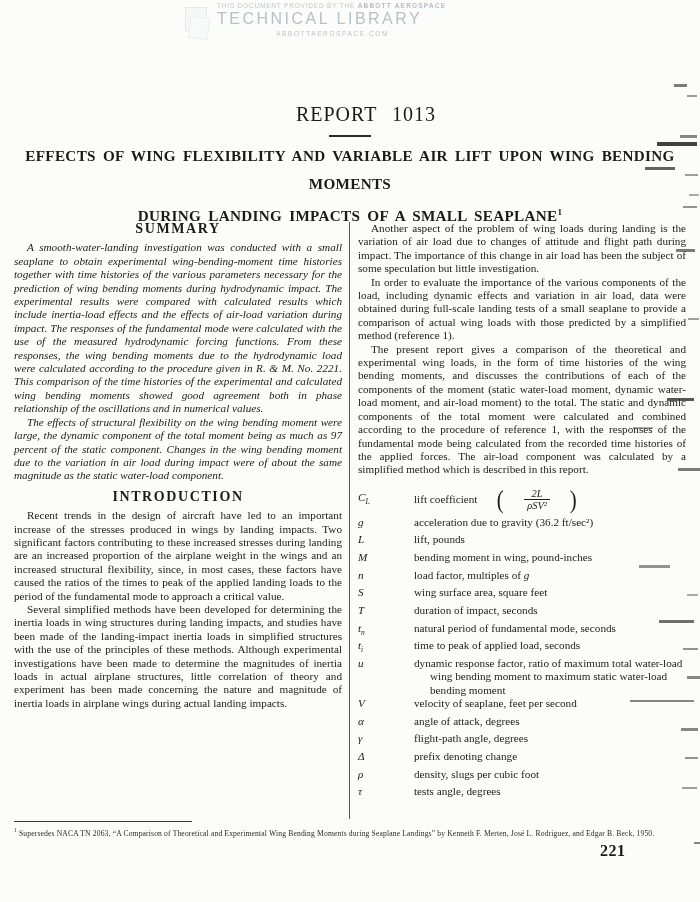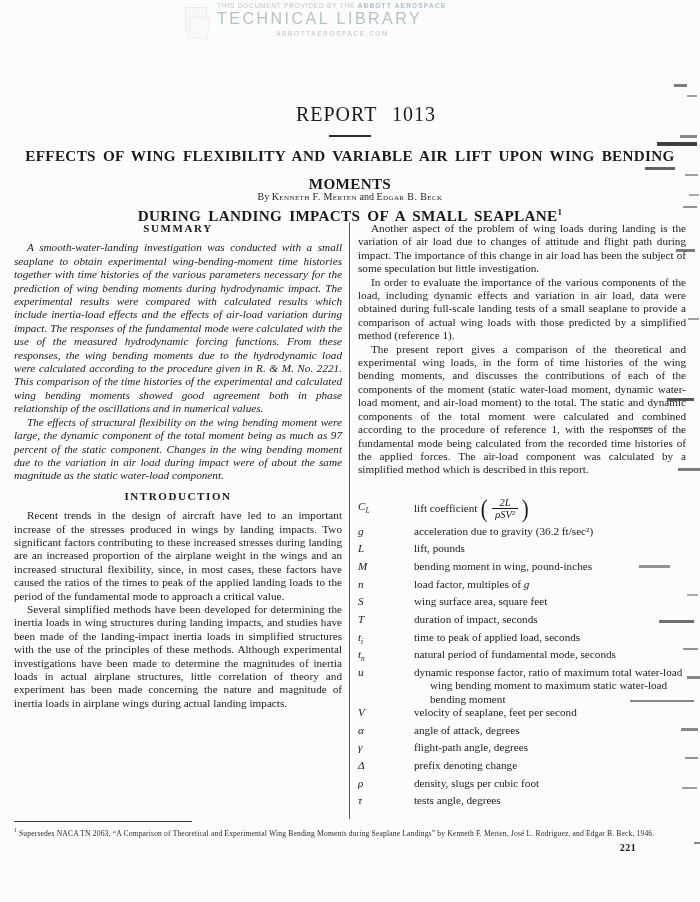--- a/index.html
+++ b/index.html
@@ -35,43 +35,43 @@
   .byline{position:absolute;top:191px;left:0;width:700px;text-align:center;font-size:10px;}
   .byline .sc{font-variant:small-caps;letter-spacing:.4px;}
 
   
   .col{position:absolute;top:222px;width:328px;font-size:11.2px;line-height:13.4px;text-align:justify;}
   .col-left{left:14px;}
   .col-right{left:358px;}
   .col-divider{position:absolute;left:349px;top:222px;width:1px;height:597px;background:#5a5a58;}
   .col p{margin:0;text-indent:13px;}
   .col p.italic{font-style:italic;}
-  .sect-head{text-align:center;font-weight:bold;font-size:11px;letter-spacing:1.6px;margin:7px 0 6px 0;text-indent:0;}
+  .sect-head{text-align:center;font-weight:bold;font-size:14px;letter-spacing:1.6px;margin:7px 0 6px 0;text-indent:0;}
   .sect-head.first{margin-top:0;}
 
   
-  .symbols{margin-top:19px;}
+  .symbols{margin-top:10px;}
   .symrow{display:flex;align-items:baseline;margin:0;}
   .symrow .sym{flex:0 0 56px;font-style:italic;white-space:nowrap;}
   .symrow .sym sub{font-size:7.5px;font-style:italic;}
   .symrow .def{flex:1;text-align:left;}
   .symrow .def.hang{padding-left:16px;text-indent:-16px;}
   .symrow.clrow{align-items:center;margin-bottom:3px;}
-  .clrow .def{display:flex;align-items:center;gap:3px;}
+  .clrow .def{display:flex;align-items:center;gap:19px;}
   .paren{font-size:26px;font-weight:normal;line-height:26px;transform:scaleX(.8);}
   .frac{display:inline-block;text-align:center;vertical-align:middle;font-style:italic;line-height:11px;font-size:10.5px;}
   .frac .num{display:block;padding:0 3px;}
   .frac .den{display:block;border-top:1px solid #1b1b1b;padding:0 3px;}
   .greek{font-style:italic;}
 
   
   .foot-rule{position:absolute;left:14px;top:821px;width:178px;height:1px;background:#3a3a3a;}
   .footnote{position:absolute;left:14px;top:826px;width:678px;font-size:7.6px;line-height:9.6px;text-align:justify;color:#2a2a2a;letter-spacing:.15px;}
   .footnote sup{font-size:5.5px;}
-  .page-number{position:absolute;left:600px;top:842px;width:56px;text-align:center;font-size:10px;font-weight:bold;letter-spacing:.5px;}
+  .page-number{position:absolute;left:600px;top:842px;width:56px;font-size:16px;font-weight:bold;letter-spacing:.5px;}
 
   
   .artifacts b{position:absolute;display:block;background:#111;}
 </style>
 </head>
 <body>
 
 <div class="page">
 
   <div class="watermark">
@@ -84,26 +84,20 @@
       <div class="wm-line2">TECHNICAL LIBRARY</div>
       <div class="wm-line3">ABBOTTAEROSPACE.COM</div>
     </div>
   </div>
 
   <div class="report-label">REPORT 1013</div>
   <div class="report-rule"></div>
   <div class="main-title">
     <span>EFFECTS OF WING FLEXIBILITY AND VARIABLE AIR LIFT UPON WING BENDING MOMENTS</span><br>
     <span>DURING LANDING IMPACTS OF A SMALL SEAPLANE</span><sup>1</sup>
-  </div>
-  <div class="byline">
-    <span>By</span>
-    <span class="sc">Kenneth F. Merten</span>
-    <span>and</span>
-    <span class="sc">Edgar B. Beck</span>
   </div>
 
   <div class="col-divider"></div>
 
   <div class="col col-left">
     <div class="sect-head first">SUMMARY</div>
     <p class="italic">A smooth-water-landing investigation was conducted with a small seaplane to obtain experimental wing-bending-moment time histories together with time histories of the various parameters necessary for the prediction of wing bending moments during hydrodynamic impact. The experimental results were compared with calculated results which include inertia-load effects and the effects of air-load variation during impact. The responses of the fundamental mode were calculated with the use of the measured hydrodynamic forcing functions. From these responses, the wing bending moments due to the hydrodynamic load were calculated according to the procedure given in R. &amp; M. No. 2221. This comparison of the time histories of the experimental and calculated wing bending moments showed good agreement both in phase relationship of the oscillations and in numerical values.</p>
     <p class="italic">The effects of structural flexibility on the wing bending moment were large, the dynamic component of the total moment being as much as 97 percent of the static component. Changes in the wing bending moment due to the variation in air load during impact were of about the same magnitude as the static water-load component.</p>
     <div class="sect-head">INTRODUCTION</div>
     <p>Recent trends in the design of aircraft have led to an important increase of the stresses produced in wings by landing impacts. Two significant factors contributing to these increased stresses during landing are an increased proportion of the airplane weight in the wings and an increased structural flexibility, since, in most cases, these factors have caused the ratios of the times to peak of the applied landing loads to the period of the fundamental mode to approach a critical value.</p>
@@ -146,28 +140,28 @@
       </div>
       <div class="symrow">
         <span class="sym"><i>S</i><sub></sub></span>
         <span class="def">wing surface area, square feet</span>
       </div>
       <div class="symrow">
         <span class="sym"><i>T</i><sub></sub></span>
         <span class="def">duration of impact, seconds</span>
       </div>
       <div class="symrow">
+        <span class="sym"><i>t</i><sub>n</sub></span>
+        <span class="def">natural period of fundamental mode, seconds</span>
+      </div>
+      <div class="symrow">
         <span class="sym"><i>t</i><sub>i</sub></span>
         <span class="def">time to peak of applied load, seconds</span>
       </div>
       <div class="symrow">
-        <span class="sym"><i>t</i><sub>n</sub></span>
-        <span class="def">natural period of fundamental mode, seconds</span>
-      </div>
-      <div class="symrow">
         <span class="sym"><i>u</i><sub></sub></span>
         <span class="def hang">dynamic response factor, ratio of maximum total water-load wing bending moment to maximum static water-load bending moment</span>
       </div>
       <div class="symrow">
         <span class="sym"><i>V</i><sub></sub></span>
         <span class="def">velocity of seaplane, feet per second</span>
       </div>
       <div class="symrow">
         <span class="sym greek"><i>α</i><sub></sub></span>
         <span class="def">angle of attack, degrees</span>
@@ -185,21 +179,21 @@
         <span class="def">density, slugs per cubic foot</span>
       </div>
       <div class="symrow">
         <span class="sym greek"><i>τ</i><sub></sub></span>
         <span class="def">tests angle, degrees</span>
       </div>
     </div>
   </div>
 
   <div class="foot-rule"></div>
-  <div class="footnote"><sup>1</sup> <span>Supersedes NACA TN 2063, “A Comparison of Theoretical and Experimental Wing Bending Moments during Seaplane Landings” by Kenneth F. Merten, José L. Rodriguez, and Edgar B. Beck, 1946.</span></div>
+  <div class="footnote"><sup>1</sup> <span>Supersedes NACA TN 2063, “A Comparison of Theoretical and Experimental Wing Bending Moments during Seaplane Landings” by Kenneth F. Merten, José L. Rodriguez, and Edgar B. Beck, 1950.</span></div>
   <div class="page-number">221</div>
 
   <div class="artifacts">
     <b style="left:674px;top:84px;width:13px;height:3px;opacity:.55"></b>
     <b style="left:687px;top:95px;width:10px;height:2px;opacity:.4"></b>
     <b style="left:680px;top:135px;width:17px;height:3px;opacity:.5"></b>
     <b style="left:657px;top:142px;width:40px;height:4px;opacity:.8"></b>
     <b style="left:645px;top:167px;width:30px;height:3px;opacity:.65"></b>
     <b style="left:685px;top:174px;width:13px;height:2px;opacity:.4"></b>
     <b style="left:689px;top:194px;width:10px;height:2px;opacity:.35"></b>

